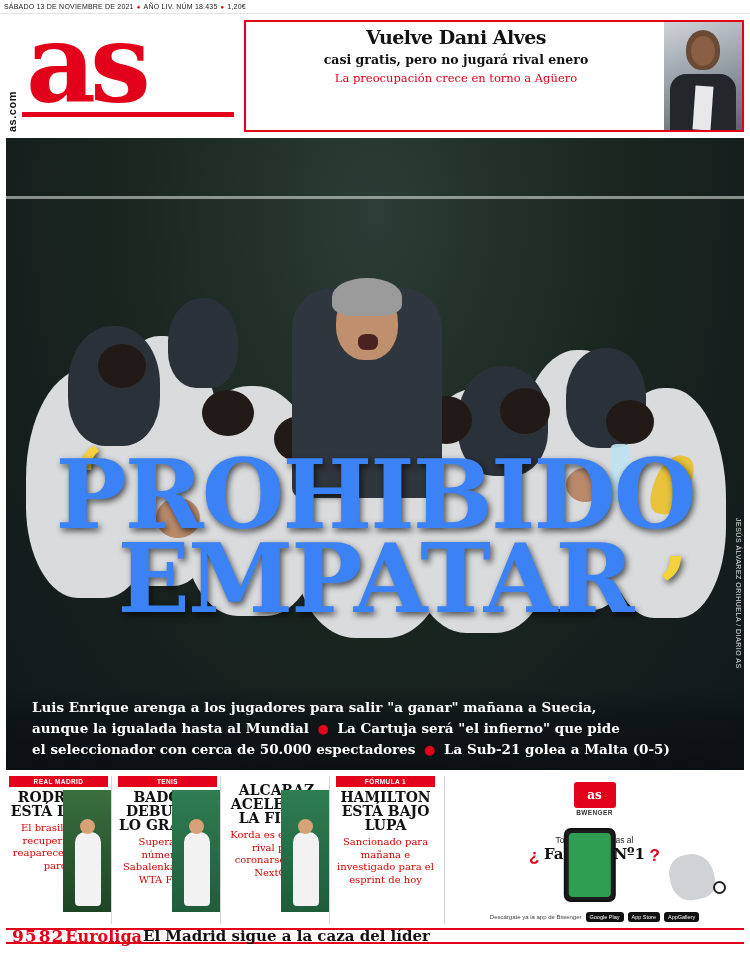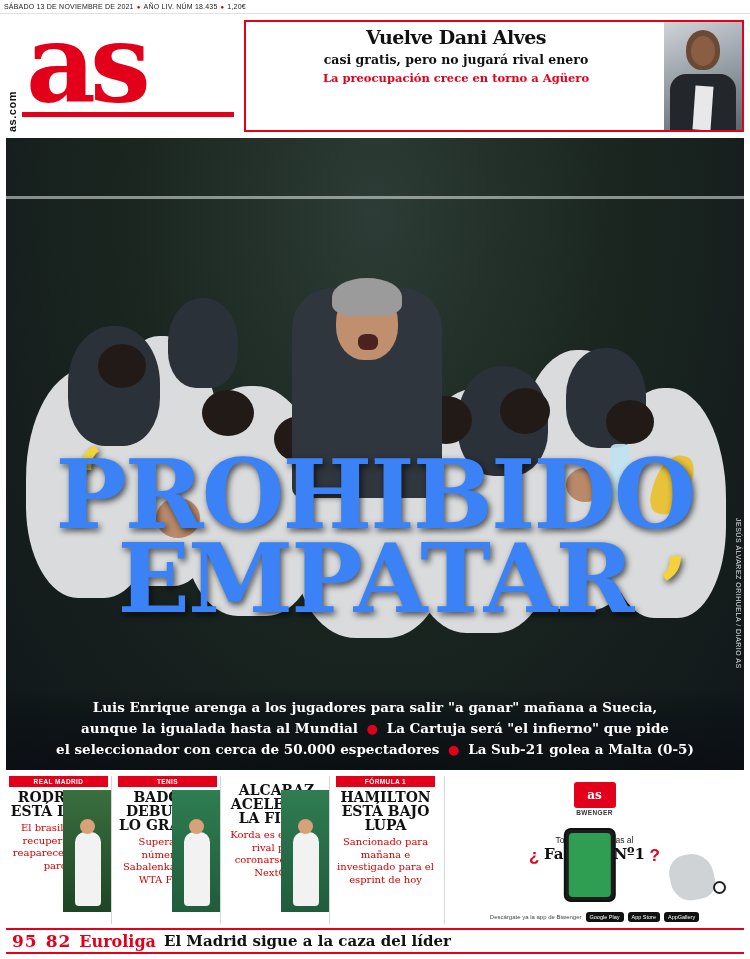--- a/index.html
+++ b/index.html
@@ -88,21 +88,21 @@
   .promo-sub {
     font-family: "DejaVu Serif", serif;
     font-weight: bold;
     font-size: 12.5px;
     color: #111;
     line-height: 1.25;
     margin-top: 4px;
   }
   .promo-red {
     font-family: "DejaVu Serif", serif;
-    font-weight: bold;
+    font-weight: normal;
     font-size: 11.5px;
     color: #e2001a;
     margin-top: 3px;
   }
   .promo-photo {
     width: 78px;
     background: linear-gradient(160deg,#cfd4d8 0%, #9aa2aa 45%, #5d646c 100%);
     position: relative;
     overflow: hidden;
     flex: none;
@@ -243,21 +243,20 @@
     letter-spacing: .5px;
     opacity: .85;
   }
 
   
   .subhead {
     position: absolute;
     left: 0; right: 0; bottom: 0;
     padding: 8px 26px 10px 26px;
     background: linear-gradient(180deg, rgba(15,22,26,0) 0%, rgba(12,18,22,.72) 35%, rgba(10,14,18,.88) 100%);
-    text-align: center;
     color: #fff;
     font-family: "DejaVu Serif", serif;
     font-weight: bold;
     font-size: 13.5px;
     line-height: 1.55;
   }
   .subhead .red-dot {
     color: #e2001a;
     font-size: 13px;
     margin: 0 4px;
@@ -422,25 +421,25 @@
     border-radius: 3px;
     font-size: 5.5px;
     padding: 2px 4px;
   }
 
   
   .footer {
     margin: 4px 6px 0 6px;
     border-top: 2px solid #e2001a;
     border-bottom: 2px solid #e2001a;
-    height: 26px;
+    height: 16px;
     display: flex;
     align-items: center;
     padding: 0 6px;
-    gap: 8px;
+    gap: 1px;
   }
   .score {
     font-family: "DejaVu Serif", serif;
     font-weight: bold;
     font-size: 17px;
     color: #e2001a;
     letter-spacing: 1px;
   }
   .footer-comp {
     font-family: "DejaVu Serif", serif;

